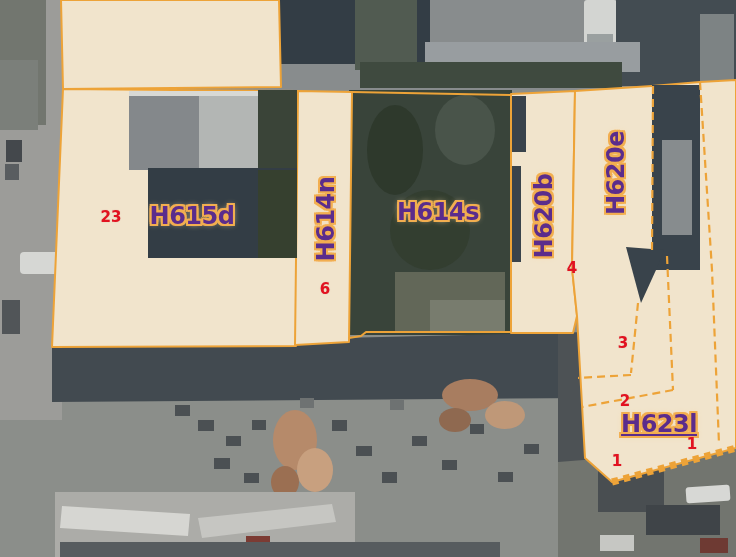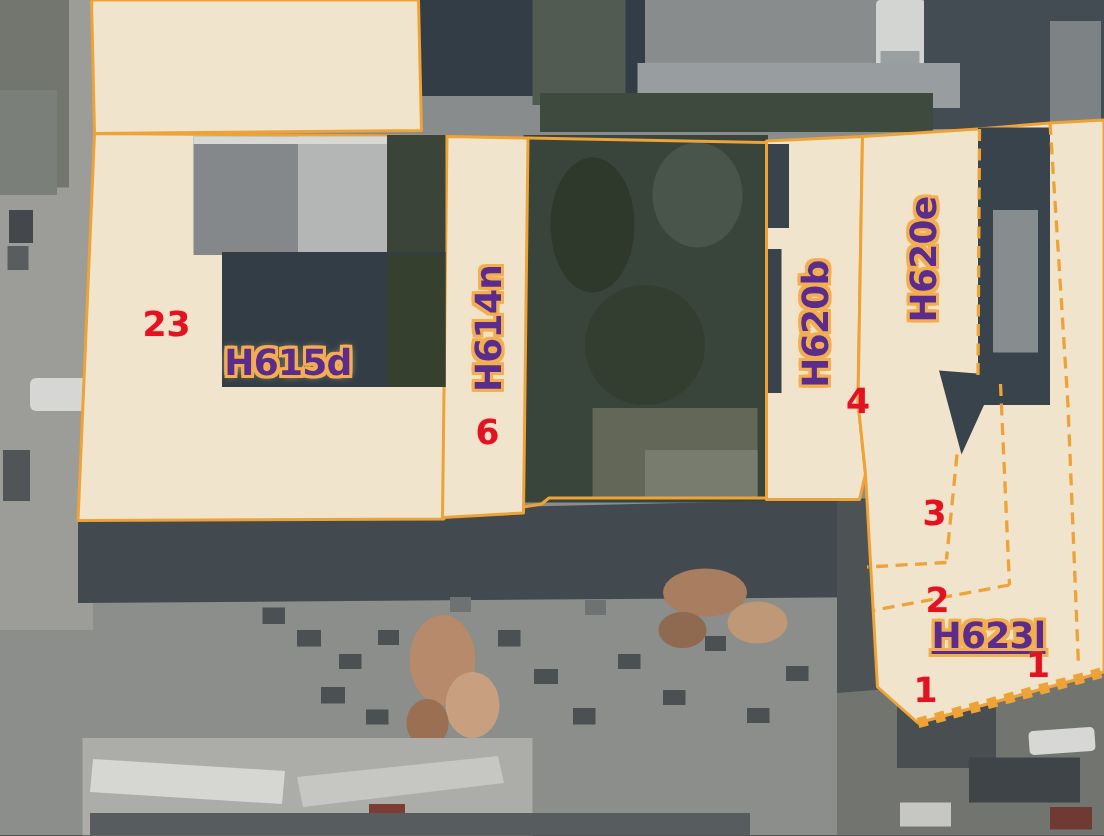--- a/index.html
+++ b/index.html
@@ -26,26 +26,26 @@
     text-shadow:
       -2px 0 0 var(--label-halo,#f2ae50), 2px 0 0 var(--label-halo,#f2ae50),
       0 -2px 0 var(--label-halo,#f2ae50), 0 2px 0 var(--label-halo,#f2ae50),
       -2px -2px 0 var(--label-halo,#f2ae50), 2px 2px 0 var(--label-halo,#f2ae50),
       -2px 2px 0 var(--label-halo,#f2ae50), 2px -2px 0 var(--label-halo,#f2ae50),
       0 0 6px #f7d9a6;
   }
   .plabel.vert{transform:translate(-50%,-50%) rotate(-90deg);}
   .pnum{
     position:absolute;transform:translate(-50%,-50%);
-    font-size:23px;font-weight:bold;white-space:nowrap;
+    font-size:15px;font-weight:bold;white-space:nowrap;
     color:var(--number-text,#e21220);
     text-shadow:0 0 2px rgba(255,240,220,.55), 0 0 1px rgba(120,0,0,.4);
   }
   
-  #lab-h615d{left:192px;top:216px;margin-top:26px;}
+  #lab-h615d{left:192px;top:216px;}
   #lab-h614n{left:326px;top:219px;}
   #lab-h614s{left:438px;top:212px;}
   #lab-h620b{left:544px;top:216px;}
   #lab-h620e{left:616px;top:173px;}
   #lab-h623l{left:659px;top:424px;text-decoration:underline;}
   #num-23{left:111px;top:217px;}
   #num-6{left:325px;top:289px;}
   #num-4{left:572px;top:268px;}
   #num-3{left:623px;top:343px;}
   #num-2{left:625px;top:401px;}
@@ -166,20 +166,21 @@
       <path class="pdash" d="M667,256 L673,390"></path>
       <path class="pdash" d="M673,390 L582,407"></path>
       <path class="pdash" d="M638,303 L631,373"></path>
       <path class="pdash" d="M631,375 L578,378"></path>
       <path class="psaw" d="M612,482 L736,448"></path>
     </g>
   </svg>
 
   <div class="plabel" id="lab-h615d">H615d</div>
   <div class="plabel vert" id="lab-h614n">H614n</div>
+  <div class="plabel" id="lab-h614s">H614s</div>
   <div class="plabel vert" id="lab-h620b">H620b</div>
   <div class="plabel vert" id="lab-h620e">H620e</div>
   <div class="plabel" id="lab-h623l">H623l</div>
 
   <div class="pnum" id="num-23">23</div>
   <div class="pnum" id="num-6">6</div>
   <div class="pnum" id="num-4">4</div>
   <div class="pnum" id="num-3">3</div>
   <div class="pnum" id="num-2">2</div>
   <div class="pnum" id="num-1a">1</div>

